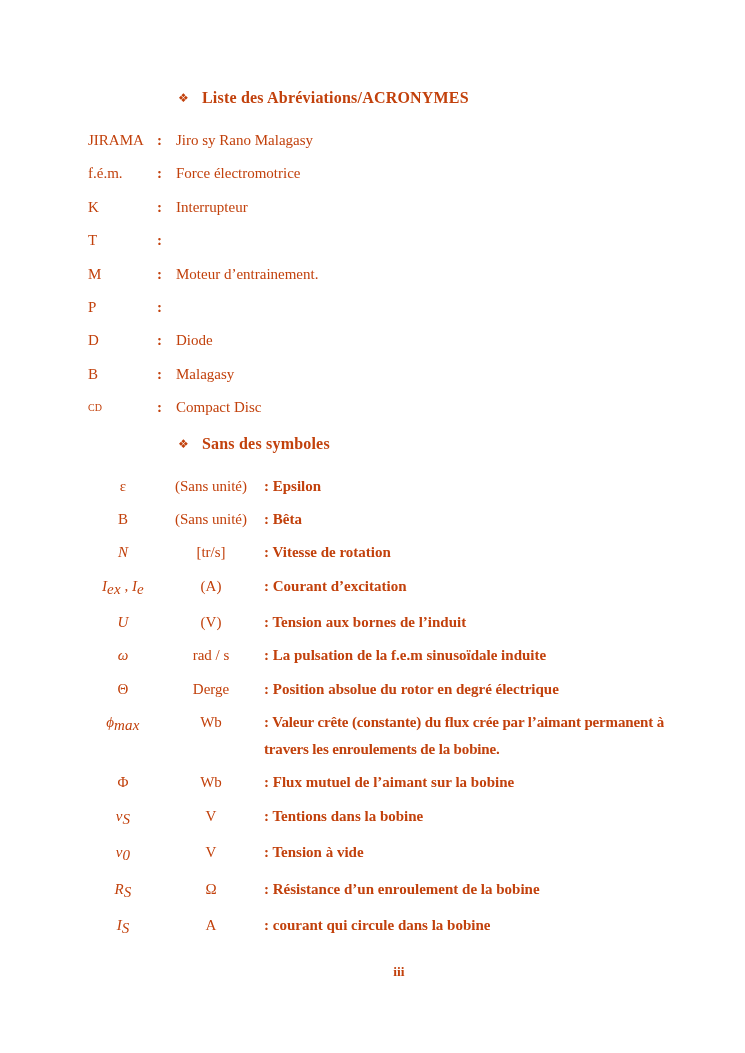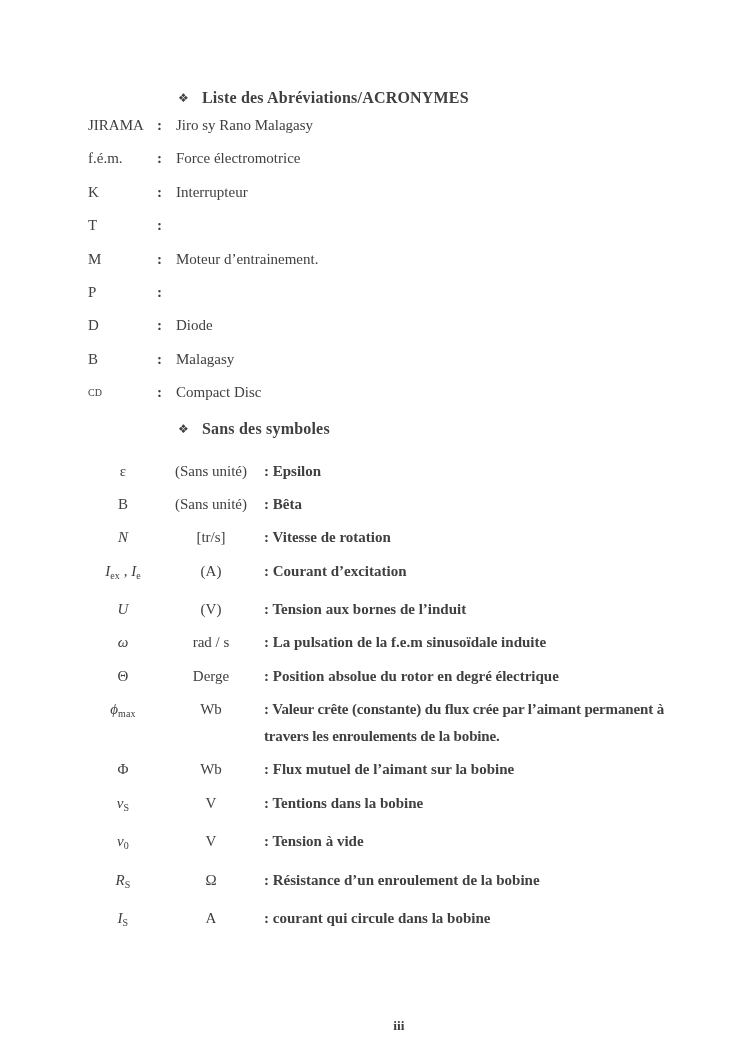--- a/index.html
+++ b/index.html
@@ -25,21 +25,21 @@
   .heading .bullet {
     font-family: "DejaVu Sans", sans-serif;
     font-size: 12px;
     font-weight: normal;
     margin-right: 13px;
     position: relative;
     top: -1px;
   }
   .heading-2 { margin-top: 9px; }
 
-  #abbr-list { }
+  #abbr-list { margin-top: 15px; }
   .abbr-row {
     display: flex;
     margin-left: 88px;
     height: 33.4px;
     line-height: 33.4px;
     font-size: 15px;
   }
   .abbr-term { width: 69px; }
   .abbr-term.small { font-size: 10px; }
   .abbr-colon { width: 19px; font-weight: bold; }
@@ -52,39 +52,40 @@
     margin: 0 0 6.7px 88px;
     line-height: 26.7px;
     font-size: 15px;
   }
   .sym-term { width: 70px; text-align: center; }
   .sym-unit { width: 106px; text-align: center; }
   .sym-desc { width: 400px; font-weight: bold; }
   .sym-desc.justify { text-align: justify; letter-spacing: -0.15px; }
   .seg-i { font-style: italic; }
   .seg-s {
-    font-size: 10px;
+    font-style: italic;
+    font-size: 15px;
     vertical-align: -3px;
     letter-spacing: 0.2px;
   }
 
   .page-number {
     position: absolute;
-    top: 1018px;
+    top: 964px;
     left: 53px;
     width: 692px;
     text-align: center;
     font-weight: bold;
     font-size: 13.5px;
   }
 </style>
 </head>
 <body>
 
-<div class="page" style="background: rgb(255, 255, 255); color: #404040;">
+<div class="page" style="background: rgb(255, 255, 255); color: #c2410c;">
 
   <div class="heading">
     <span class="bullet">❖</span><span class="heading-text">Liste des Abréviations/ACRONYMES</span>
   </div>
 
   <div id="abbr-list">
       <div class="abbr-row">
         <span class="abbr-term">JIRAMA</span>
         <span class="abbr-colon">:</span>
         <span class="abbr-desc">Jiro sy Rano Malagasy</span>

